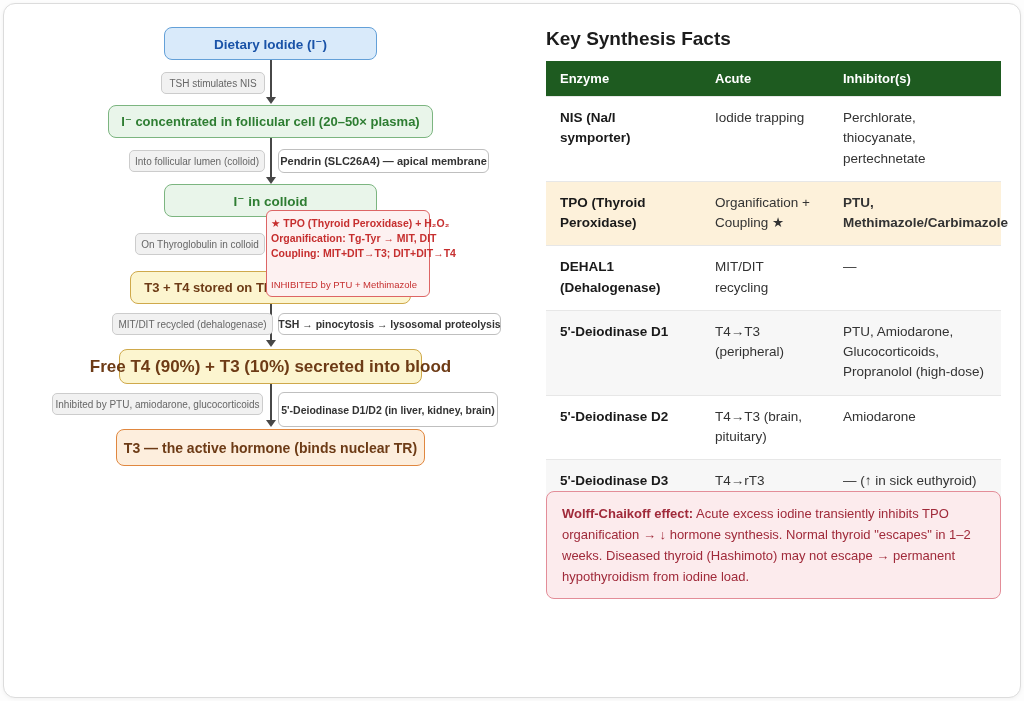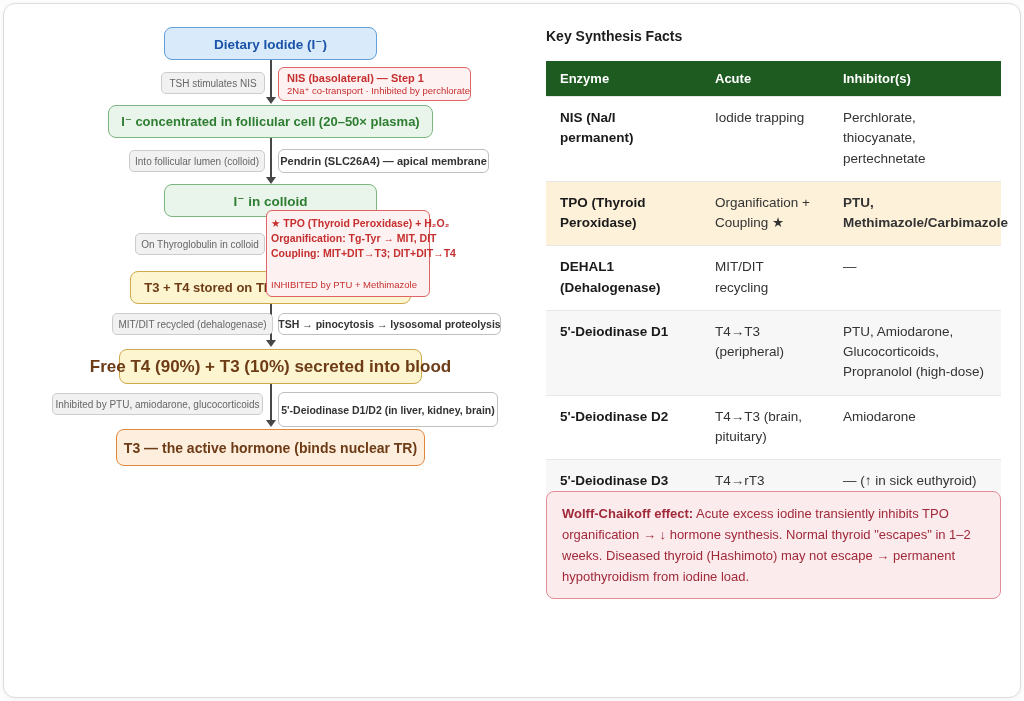--- a/index.html
+++ b/index.html
@@ -44,21 +44,21 @@
   .n-nis .t{font-size:11px;font-weight:bold;}
   .n-nis .d{font-size:9.5px;margin-top:1px;}
   .n-pendrin{left:274px;top:145px;width:211px;height:24px;font-size:11px;}
   .n-tpo{left:262px;top:206px;width:164px;padding:5px 4px;z-index:2;}
   .n-tpo .b{font-size:10.5px;font-weight:bold;line-height:1.45;}
   .n-tpo .s{font-size:9.5px;line-height:1.45;margin-top:16px;}
   .n-pino{left:274px;top:309px;width:223px;height:22px;font-size:10.5px;}
   .n-deio{left:274px;top:388px;width:220px;height:35px;font-size:10.5px;}
 
   
-  .heading{left:542px;top:24px;font-size:14px;font-weight:bold;color:#1c1c1c;}
+  .heading{left:542px;top:24px;font-size:19px;font-weight:bold;color:#1c1c1c;}
   .facts{left:542px;top:57px;width:455px;border-collapse:collapse;table-layout:fixed;}
   .facts th{background:var(--c-header-green);color:#fff;text-align:left;font-size:13px;padding:10px 14px;}
   .facts td{font-size:13.5px;color:#333;padding:11px 14px 12px;line-height:1.5;vertical-align:top;}
   .facts tbody tr{border-top:1px solid #e7e7e7;}
   .facts td.enz{font-weight:bold;color:#1a1a1a;}
   .facts tbody tr:nth-child(4),.facts tbody tr:nth-child(6){background:#f7f7f7;}
   .facts tr.hl{background:var(--c-row-highlight) !important;}
   .facts tr.hl td.inh{font-weight:bold;}
 
   .callout{left:542px;width:455px;border-radius:8px;padding:11px 15px;font-size:13px;line-height:1.62;}
@@ -68,24 +68,20 @@
 </style>
 </head>
 <body>
 
 <div class="card">
 
   <div class="abs fbox b-dietary">Dietary Iodide (I⁻)</div>
 
   <div class="abs arrow a1"></div>
   <div class="abs slabel l-tsh">TSH stimulates NIS</div>
-  <div class="abs note note-red n-nis">
-    <div class="t">NIS (basolateral) — Step 1</div>
-    <div class="d">2Na⁺ co-transport · Inhibited by perchlorate</div>
-  </div>
 
   <div class="abs fbox b-conc">I⁻ concentrated in follicular cell (20–50× plasma)</div>
 
   <div class="abs arrow a2"></div>
   <div class="abs slabel l-lumen">Into follicular lumen (colloid)</div>
   <div class="abs note note-white n-pendrin">Pendrin (SLC26A4) — apical membrane</div>
 
   <div class="abs fbox b-colloid">I⁻ in colloid</div>
 
   <div class="abs arrow a3"></div>
@@ -121,21 +117,21 @@
       </colgroup>
     <thead>
       <tr>
         <th>Enzyme</th>
         <th>Acute</th>
         <th>Inhibitor(s)</th>
       </tr>
     </thead>
     <tbody>
       <tr>
-        <td class="enz">NIS (Na/I permanent)</td>
+        <td class="enz">NIS (Na/I symporter)</td>
         <td>Iodide trapping</td>
         <td class="inh">Perchlorate, thiocyanate, pertechnetate</td>
       </tr>
       <tr class="hl">
         <td class="enz">TPO (Thyroid Peroxidase)</td>
         <td>Organification + Coupling ★</td>
         <td class="inh">PTU, Methimazole/Carbimazole</td>
       </tr>
       <tr>
         <td class="enz">DEHAL1 (Dehalogenase)</td>

